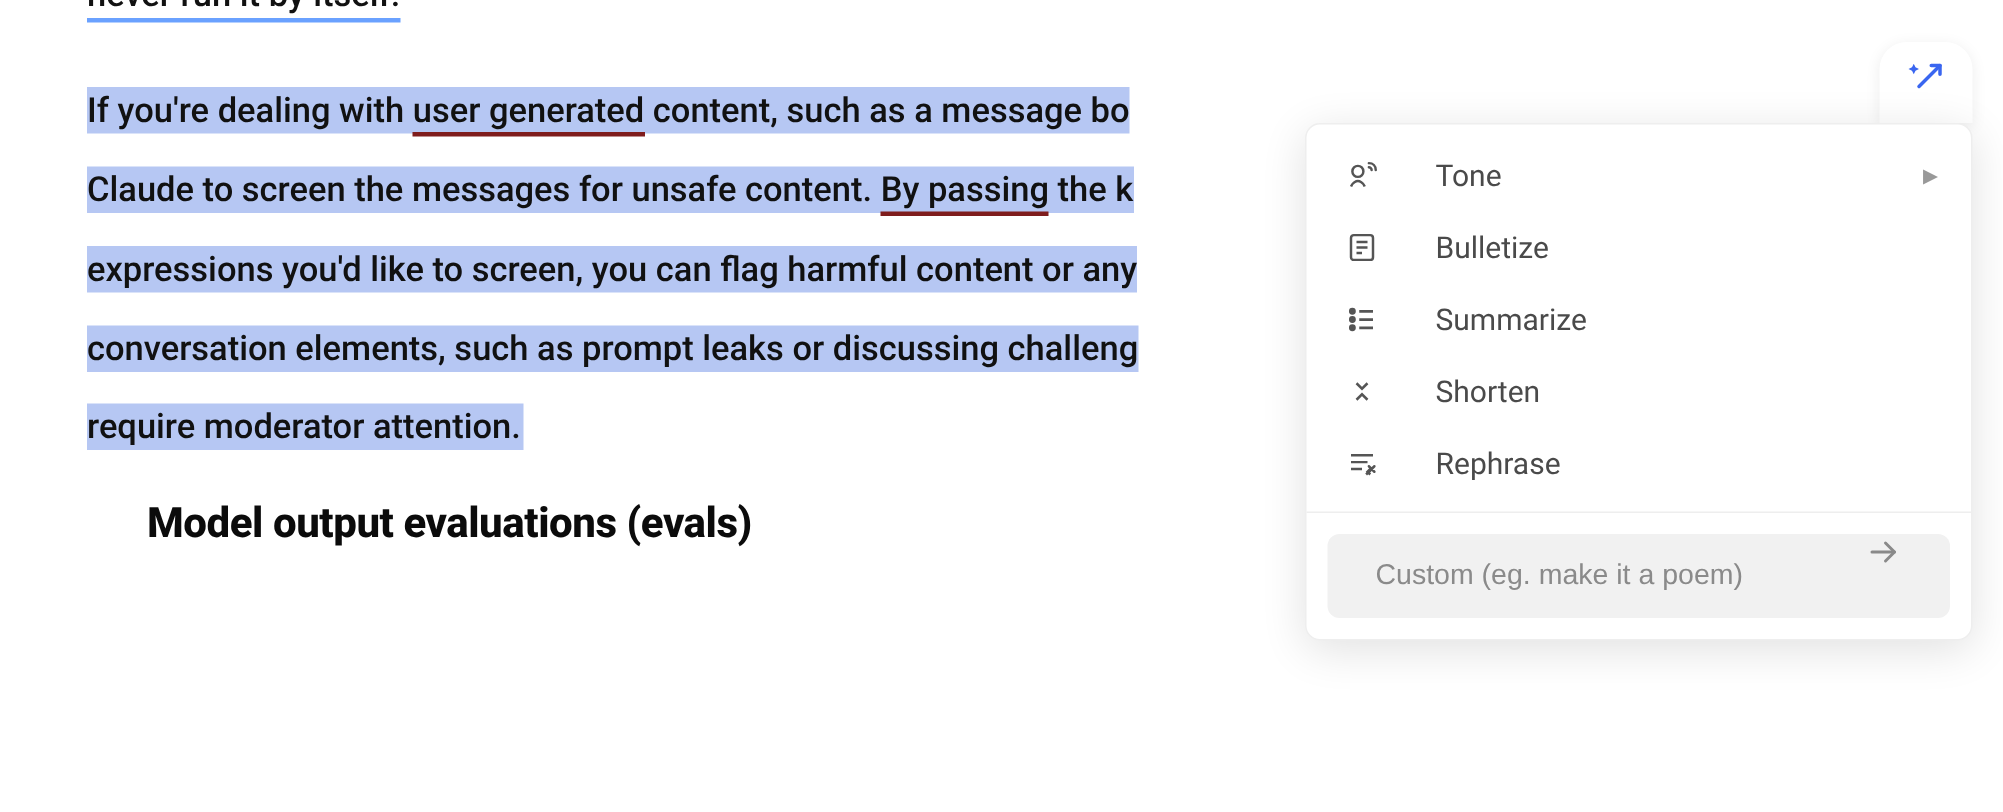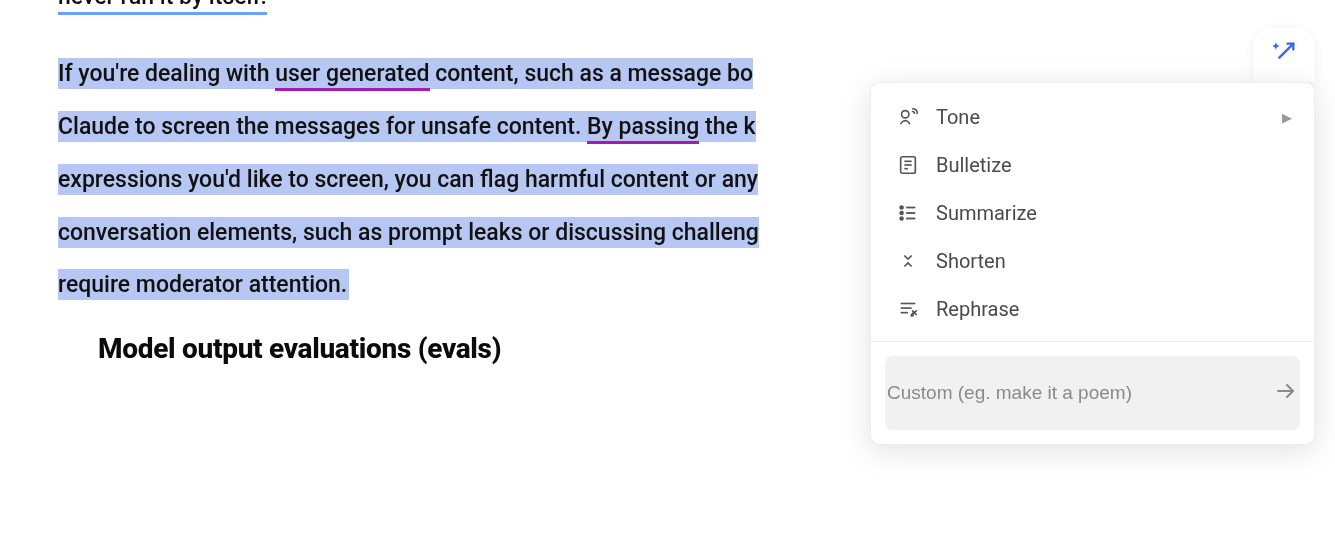--- a/index.html
+++ b/index.html
@@ -47,21 +47,21 @@
     margin-bottom: 20px;
   }
 
   .hl {
     background: #b6c7f3;
     padding: 2px 0;
   }
   .hl.wide { padding-right: 2px; text-align: center; }
 
   .red-underline {
-    border-bottom: 3px solid #a21caf;
+    border-bottom: 3px solid #7f1d1d;
     padding-bottom: 1px;
   }
 
   
   .ai-trigger {
     position: absolute;
     top: 28px;
     right: 20px;
     width: 62px;
     height: 54px;
@@ -81,21 +81,21 @@
     background: #fff;
     border: 1px solid #eee;
     border-radius: 10px;
     box-shadow: 0 6px 30px rgba(0,0,0,0.12);
     padding: 10px 0 14px 0;
   }
 
   .menu-item {
     display: flex;
     align-items: center;
-    gap: 17px;
+    gap: 38px;
     padding: 12px 26px;
     font-size: 20px;
     color: #4a4a4a;
     cursor: pointer;
     position: relative;
   }
   .menu-item .icon {
     width: 22px;
     height: 22px;
     color: #555;
@@ -115,25 +115,24 @@
     height: 1px;
     background: #eee;
     margin: 8px 0 14px 0;
   }
 
   .custom-wrap {
     padding: 0 14px;
   }
   .custom-input {
     display: flex;
-    align-items: center;
     background: #f1f1f1;
     border-radius: 8px;
-    padding: 0 2px;
-    height: 74px;
+    padding: 0 32px;
+    height: 56px;
   }
   .custom-input input {
     flex: 1;
     border: none;
     background: transparent;
     font-size: 19px;
     color: #333;
     outline: none;
   }
   .custom-input input::placeholder { color: #8a8a8a; }

